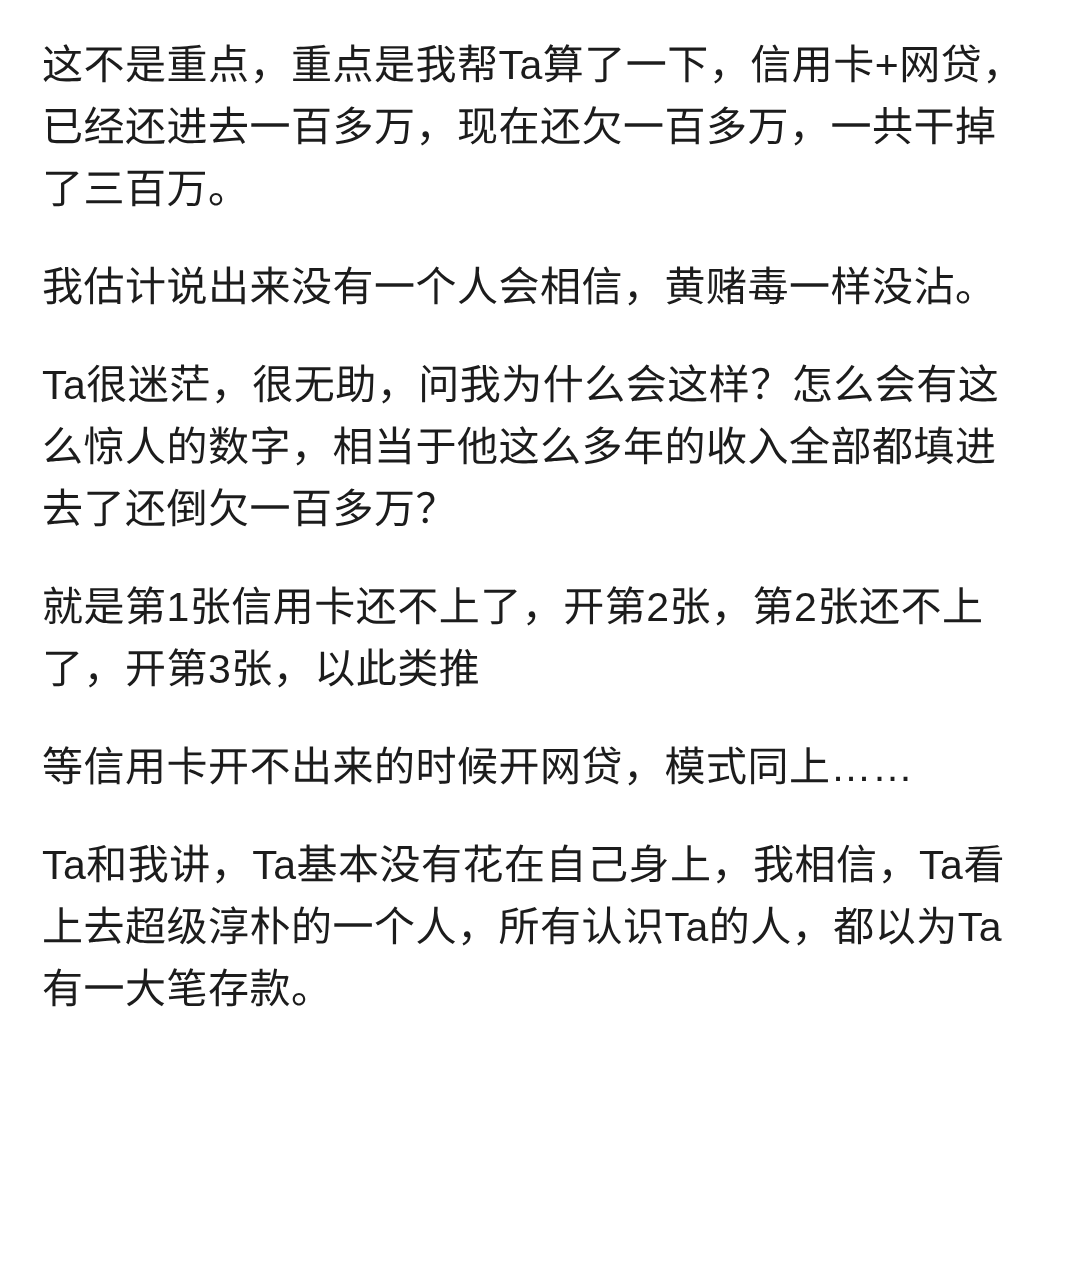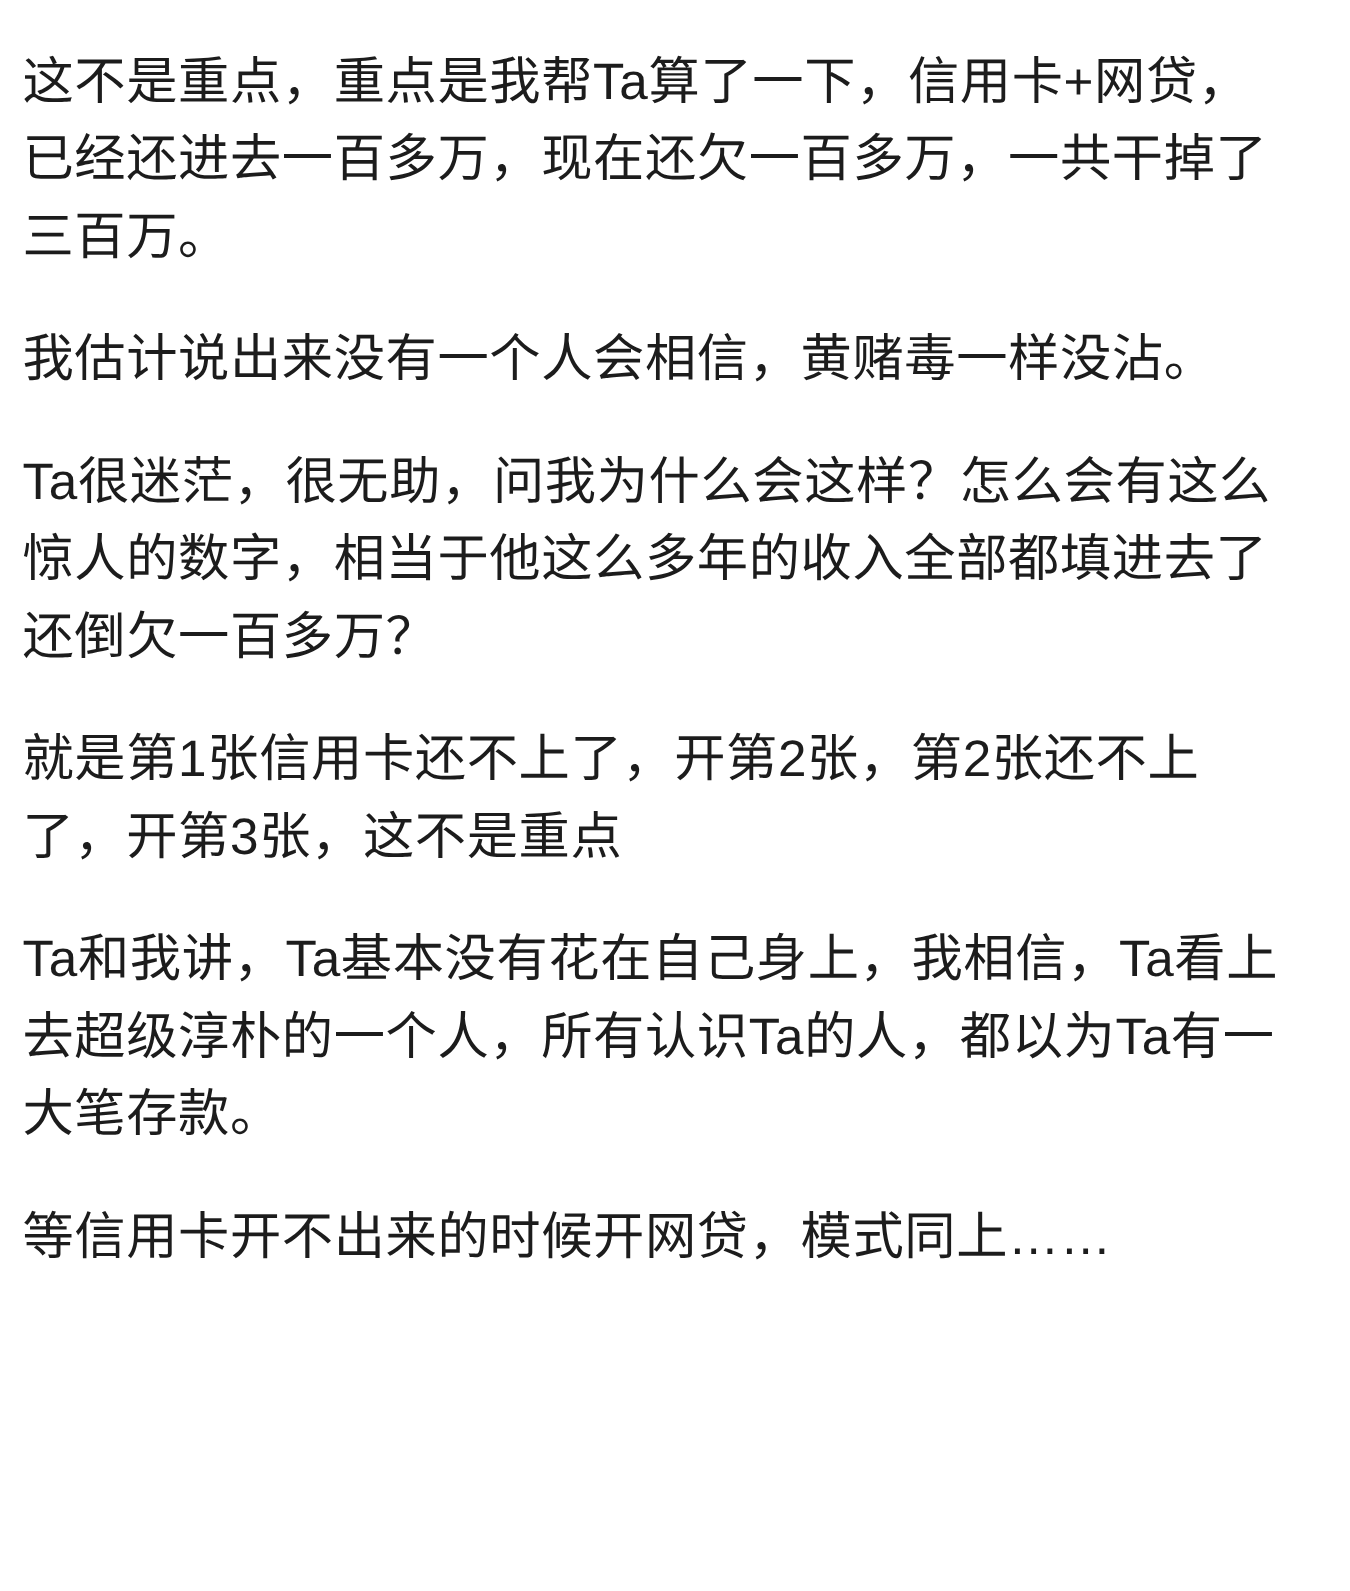--- a/index.html
+++ b/index.html
@@ -11,21 +11,21 @@
     width: 1080px;
     height: 1273px;
     font-family: "Liberation Sans", "DejaVu Sans", sans-serif;
     color: #1a1a1a;
     overflow: hidden;
   }
   .page {
     box-sizing: border-box;
     width: 1080px;
     height: 1273px;
-    padding: 34px 44px 0 18px;
+    padding: 34px 44px 0 42px;
     background: #ffffff;
   }
   .para {
     font-size: 41px;
     line-height: 62px;
     letter-spacing: 0.5px;
     color: #1c1c1c;
     margin: 0 0 36px 0;
     text-align: left;
     white-space: pre-wrap;
@@ -36,16 +36,16 @@
     margin-bottom: 0;
   }
 </style>
 </head>
 <body>
 
 <div class="page">
   <p class="para">这不是重点，重点是我帮Ta算了一下，信用卡+网贷，已经还进去一百多万，现在还欠一百多万，一共干掉了三百万。</p>
   <p class="para">我估计说出来没有一个人会相信，黄赌毒一样没沾。</p>
   <p class="para">Ta很迷茫，很无助，问我为什么会这样？怎么会有这么惊人的数字，相当于他这么多年的收入全部都填进去了还倒欠一百多万？</p>
-  <p class="para">就是第1张信用卡还不上了，开第2张，第2张还不上了，开第3张，这不是重点</p>
+  <p class="para">就是第1张信用卡还不上了，开第2张，第2张还不上了，开第3张，以此类推</p>
+  <p class="para">等信用卡开不出来的时候开网贷，模式同上……</p>
   <p class="para">Ta和我讲，Ta基本没有花在自己身上，我相信，Ta看上去超级淳朴的一个人，所有认识Ta的人，都以为Ta有一大笔存款。</p>
-  <p class="para">等信用卡开不出来的时候开网贷，模式同上……</p>
 </div>
 
 </body></html>

